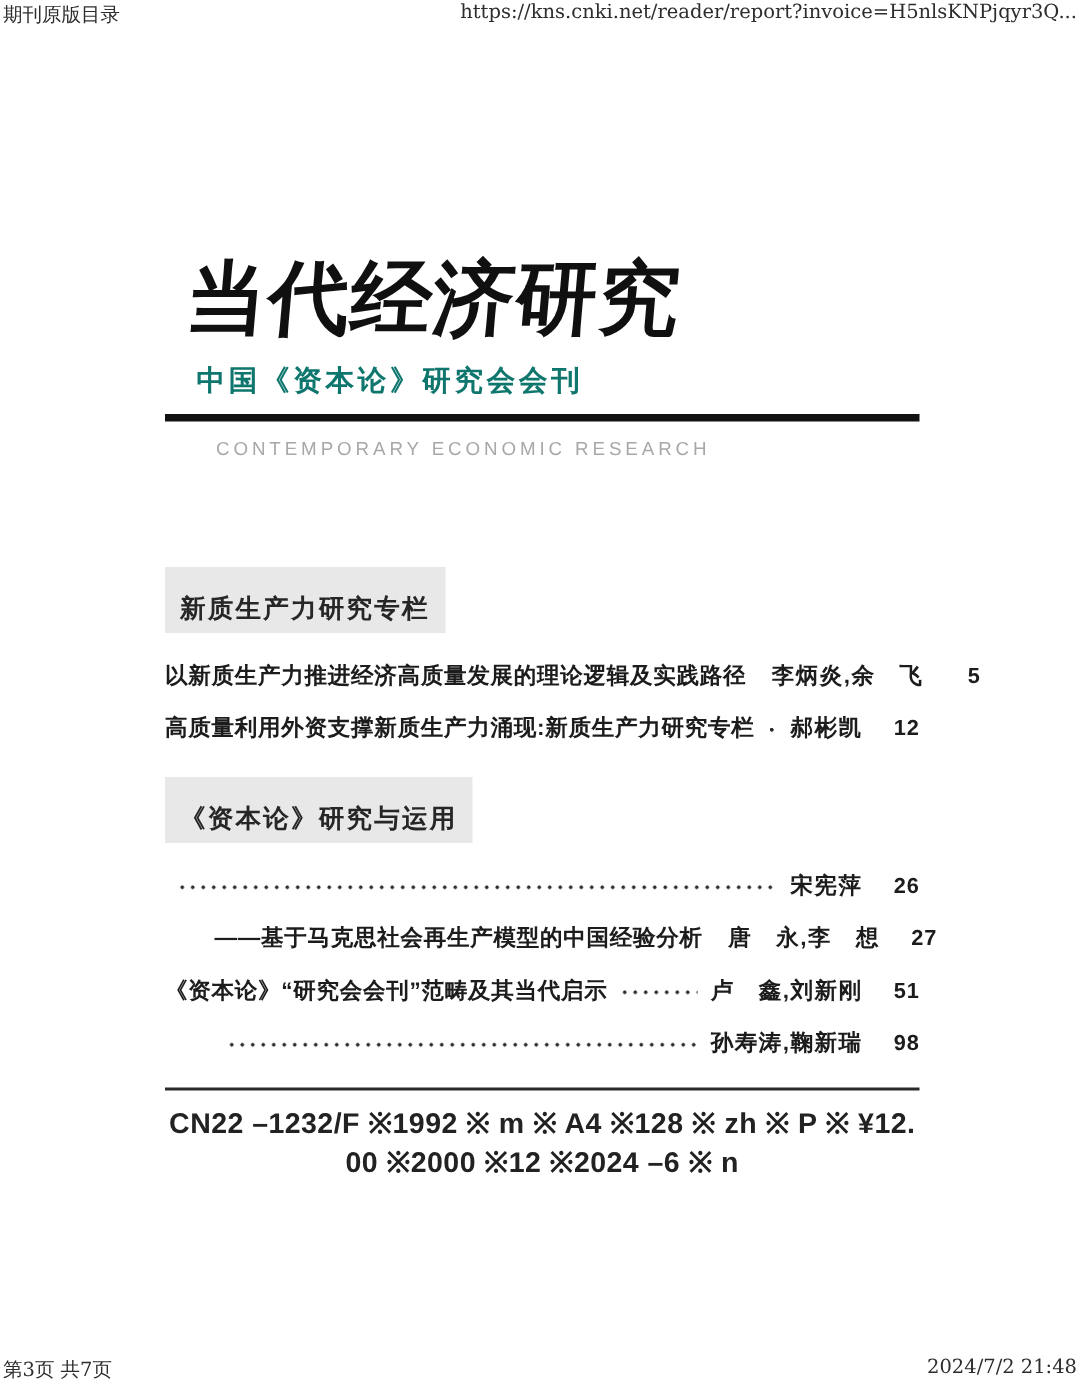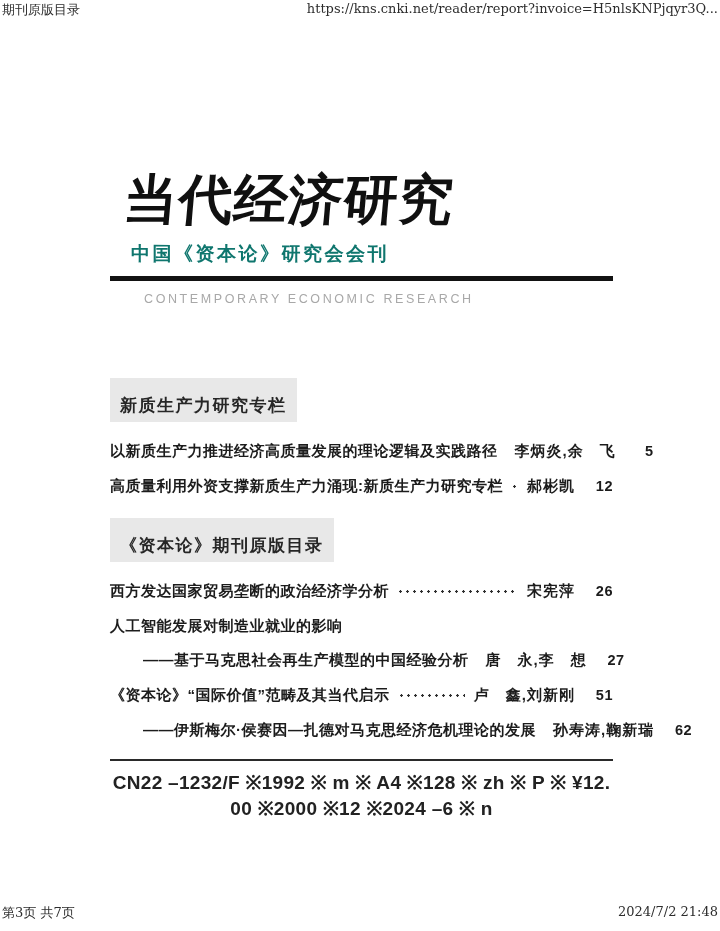--- a/index.html
+++ b/index.html
@@ -68,42 +68,38 @@
     <div id="toc-entries"><div class="section-header">新质生产力研究专栏</div><div class="toc-entry">
           <span class="t">以新质生产力推进经济高质量发展的理论逻辑及实践路径</span>
           <span class="leader"></span>
           <span class="authors">李炳炎,余　飞</span>
           <span class="pg">5</span>
         </div><div class="toc-entry">
           <span class="t">高质量利用外资支撑新质生产力涌现:新质生产力研究专栏</span>
           <span class="leader"></span>
           <span class="authors">郝彬凯</span>
           <span class="pg">12</span>
-        </div><div class="section-header">《资本论》期刊原版目录</div><div class="toc-entry">
-          <span class="t">西方发达国家贸易垄断的政治经济学分析</span>
+        </div><div class="section-header">《资本论》研究与运用</div><div class="toc-entry">
           <span class="leader"></span>
           <span class="authors">宋宪萍</span>
           <span class="pg">26</span>
-        </div><div class="toc-entry">
-          <span class="t">人工智能发展对制造业就业的影响</span>
         </div><div class="toc-entry indent">
           <span class="t">——基于马克思社会再生产模型的中国经验分析</span>
           <span class="leader"></span>
           <span class="authors">唐　永,李　想</span>
           <span class="pg">27</span>
         </div><div class="toc-entry">
-          <span class="t">《资本论》“国际价值”范畴及其当代启示</span>
+          <span class="t">《资本论》“研究会会刊”范畴及其当代启示</span>
           <span class="leader"></span>
           <span class="authors">卢　鑫,刘新刚</span>
           <span class="pg">51</span>
         </div><div class="toc-entry indent">
-          <span class="t">——伊斯梅尔·侯赛因—扎德对马克思经济危机理论的发展</span>
           <span class="leader"></span>
           <span class="authors">孙寿涛,鞠新瑞</span>
-          <span class="pg">62</span>
+          <span class="pg">98</span>
         </div></div>
     <div class="rule-thin"></div>
     <div class="issue-info">CN22 –1232/F ※1992 ※ m ※ A4 ※128 ※ zh ※ P ※ ¥12. 00 ※2000 ※12 ※2024 –6 ※ n</div>
   </div>
 
   <div class="print-footer">
     <span>第3页 共7页</span>
     <span>2024/7/2 21:48</span>
   </div>
 

